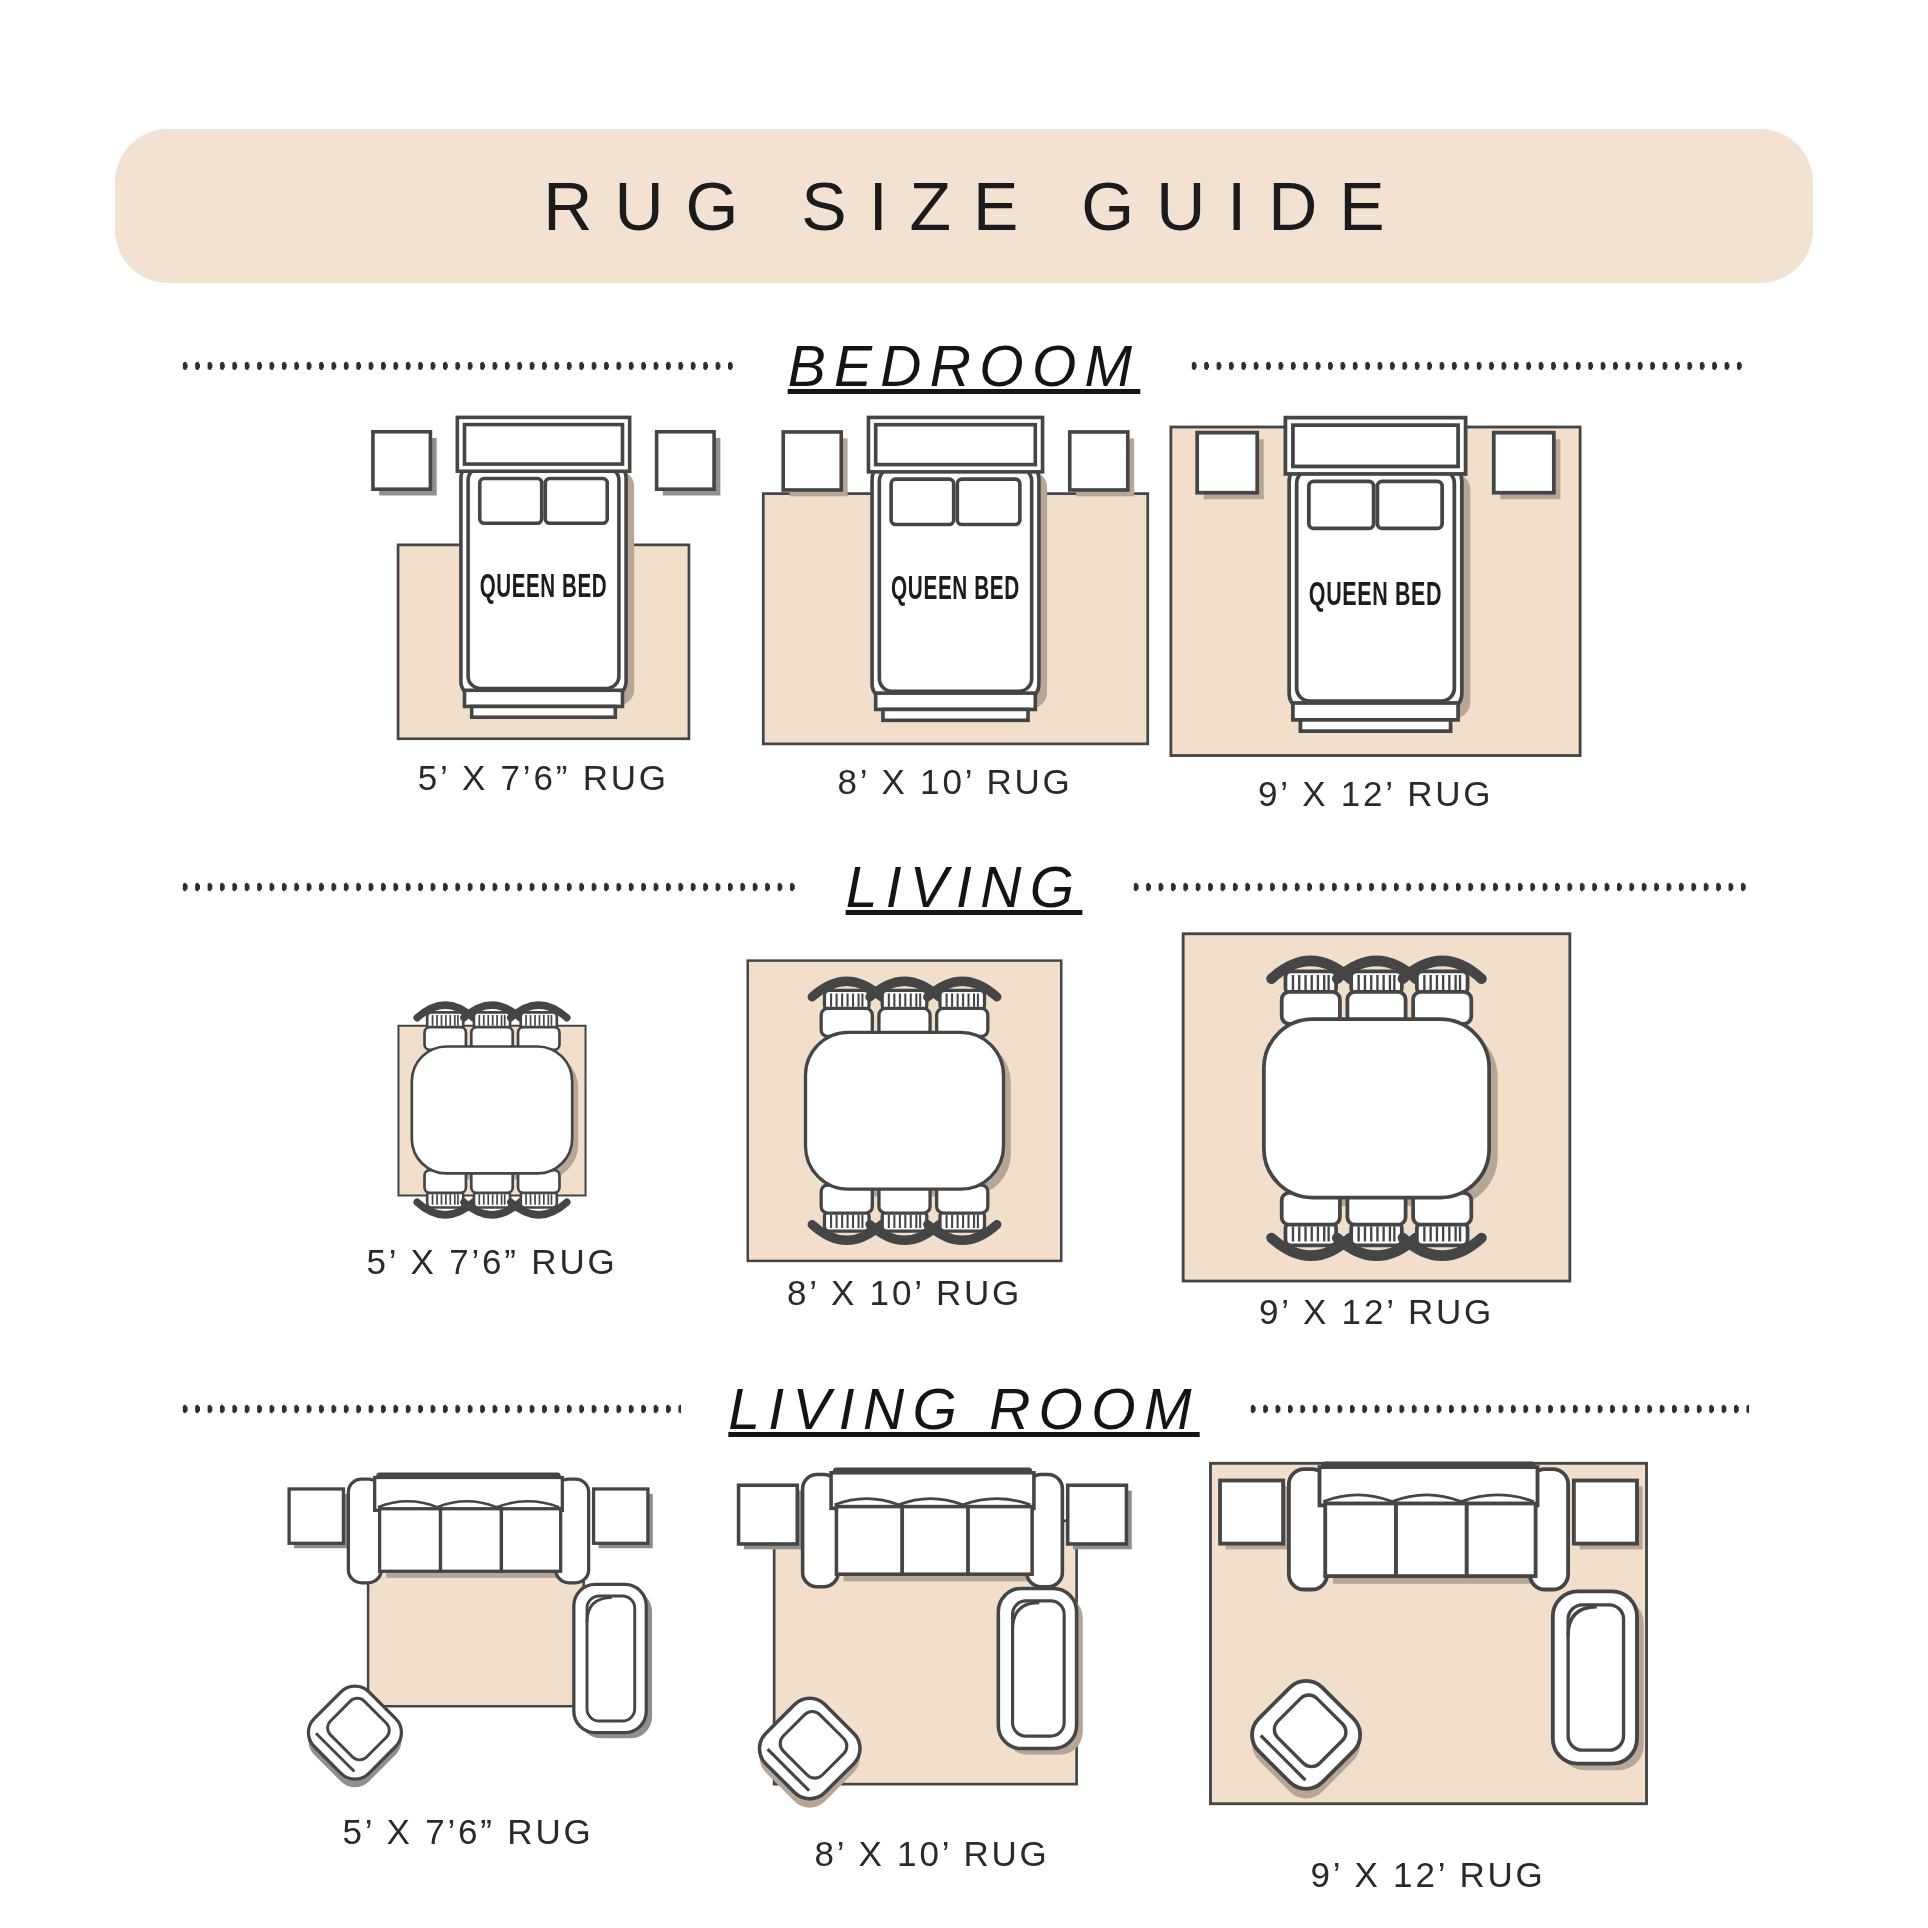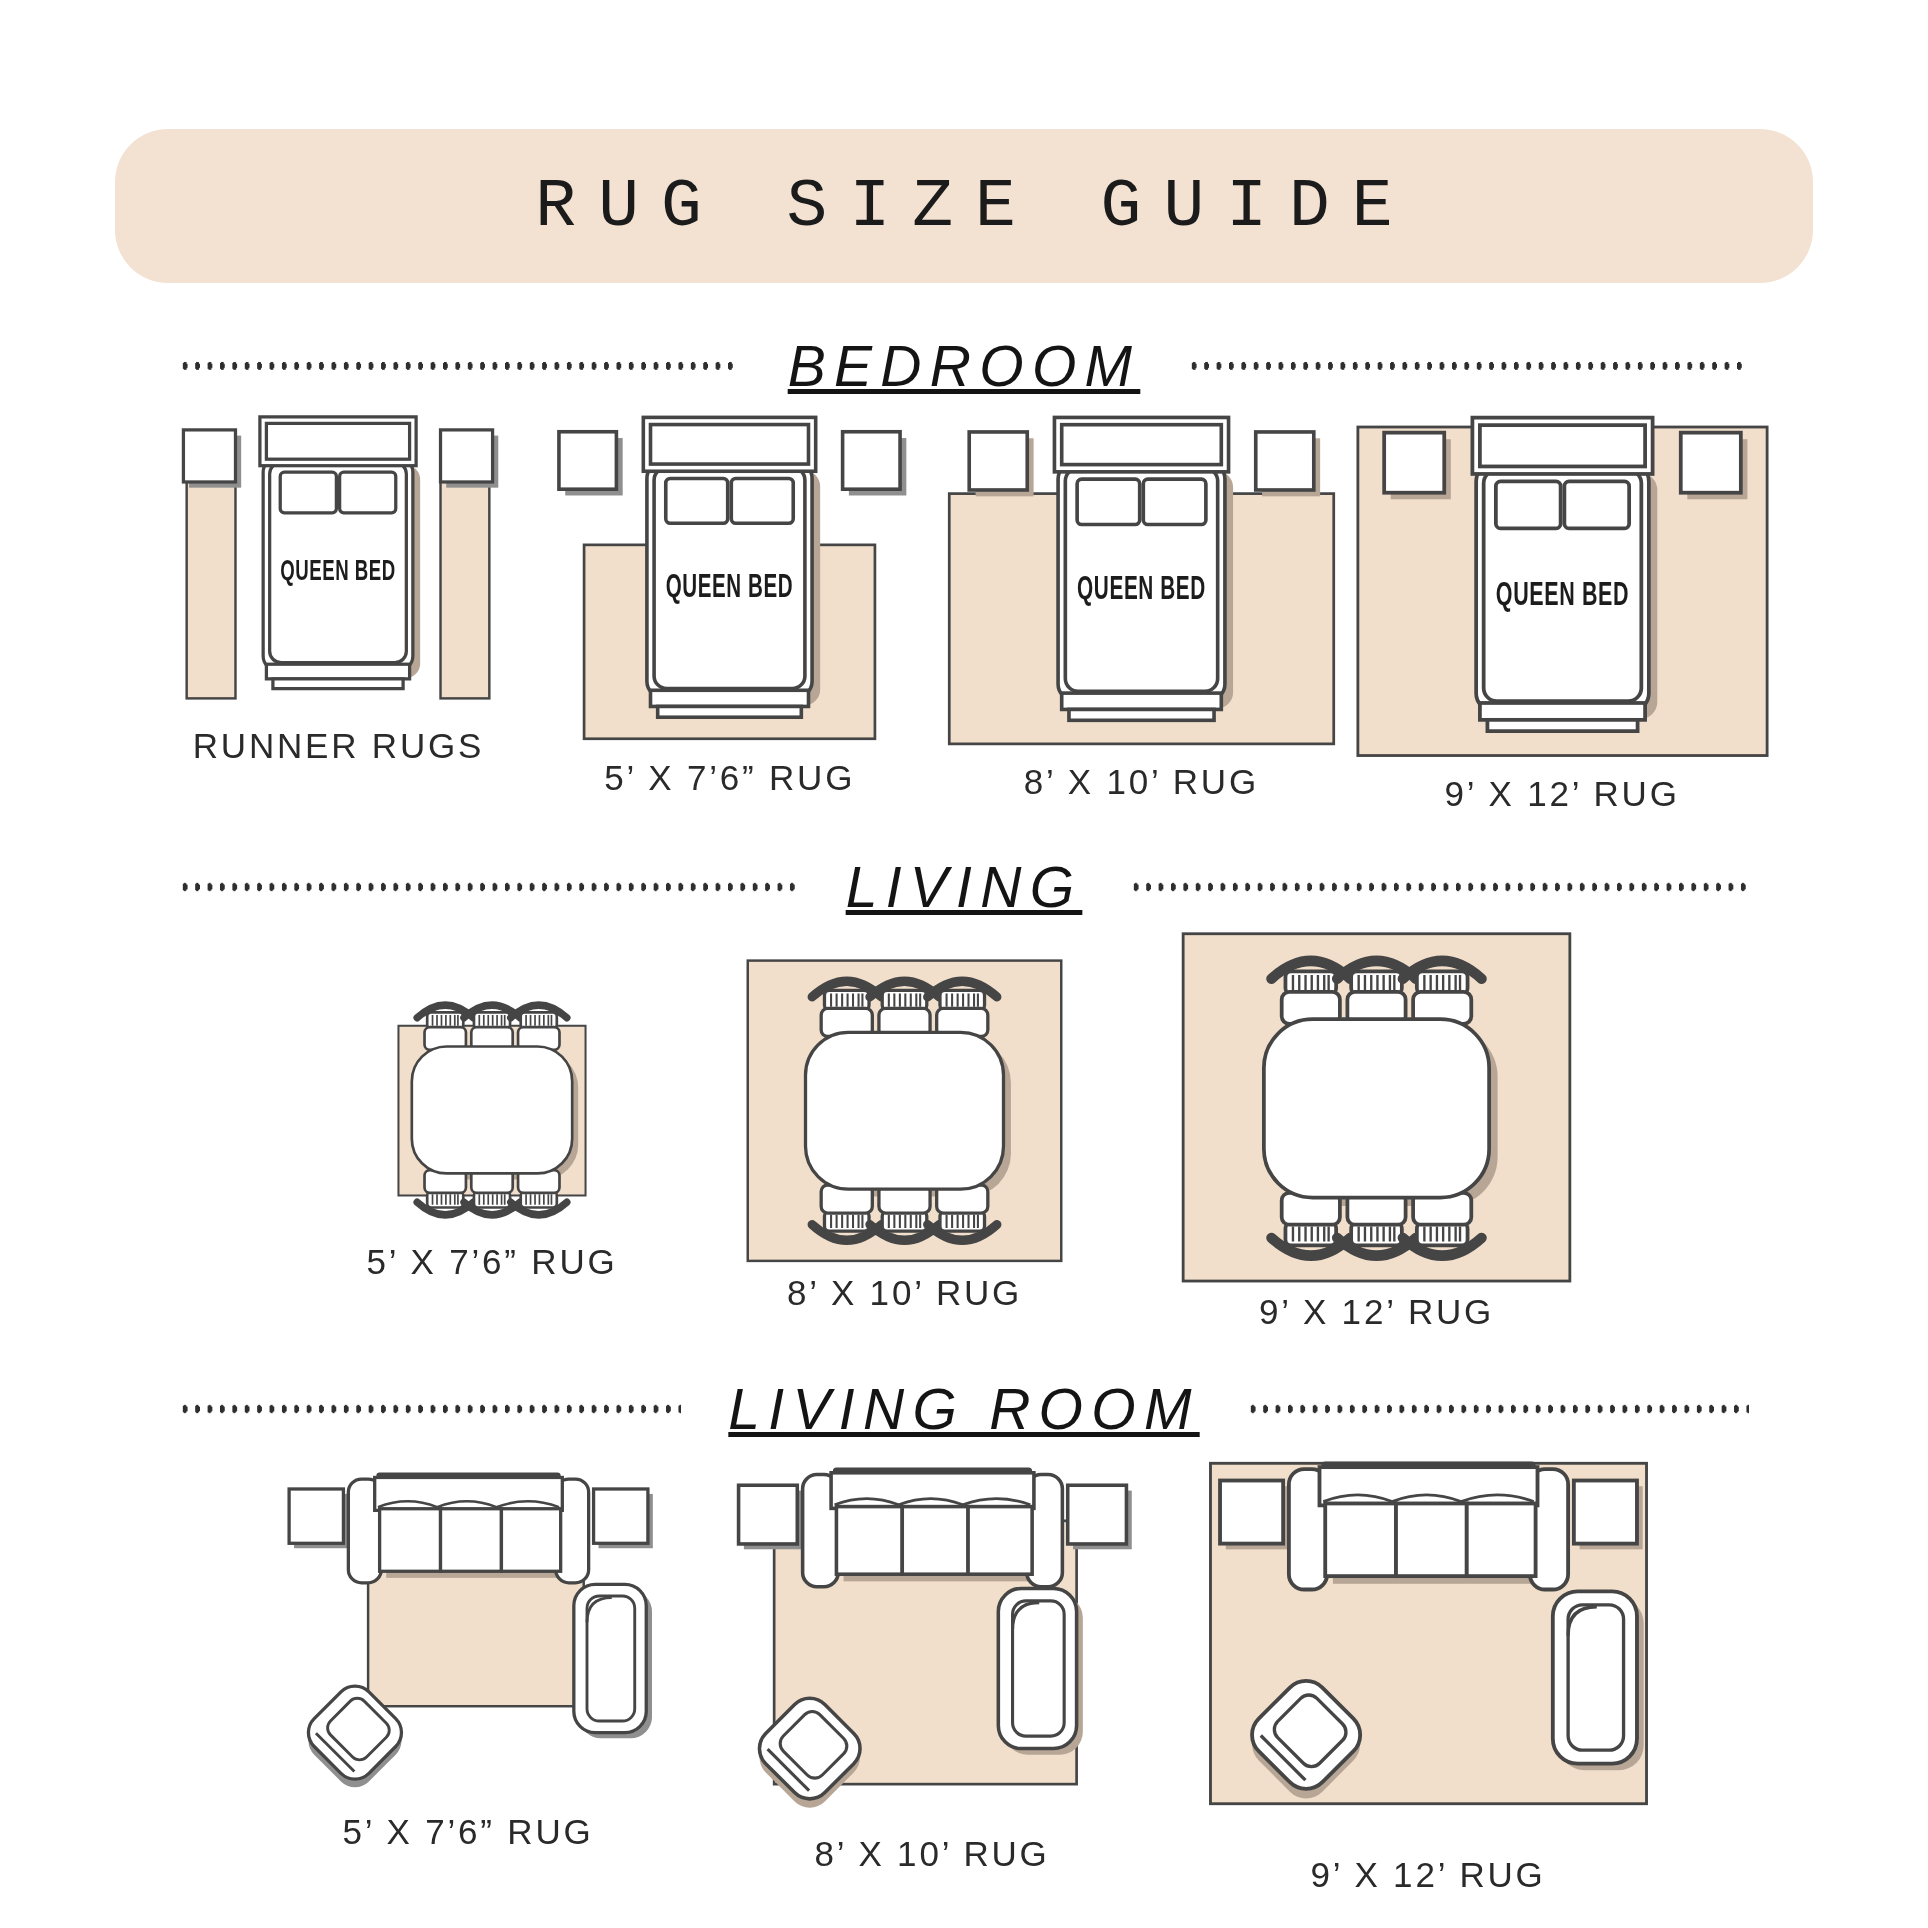--- a/index.html
+++ b/index.html
@@ -8,21 +8,21 @@
     --text:#1e1e1e; --dots:#2e2e2e; --background:#ffffff;
   }
   *{margin:0;padding:0;box-sizing:border-box;}
   html,body{background:var(--background);}
   body{
     width:1928px;height:1928px;overflow:hidden;position:relative;
     font-family:"Liberation Sans",sans-serif;color:var(--text);
   }
   .banner{
     margin:129px 115px 0;height:154px;background:var(--banner);
-    border-radius:53px;display:flex;align-items:center;justify-content:center;font-family:Liberation Mono, monospace;
+    border-radius:53px;display:flex;align-items:center;justify-content:center;
   }
   .banner h1{
     font-size:68px;font-weight:500;letter-spacing:22px;color:#1b1b1b;
     text-indent:22px;white-space:nowrap;
   }
   .section-header{
     display:flex;align-items:center;gap:42px;margin:0 179px;height:59px;
   }
   .sep-line{
     flex:1;height:13.8px;
@@ -120,33 +120,20 @@
   <h1>RUG SIZE GUIDE</h1>
 </header>
 
 <div class="section-header hdr-bedroom">
   <div class="sep-line"></div>
   <div class="section-title">BEDROOM</div>
   <div class="sep-line"></div>
 </div>
 
 <div class="fig-row row-bedroom">
-  <figure>
-    <svg width="358" viewBox="0 0 440 380">
-      <rect class="rug" x="34" y="80" width="60" height="272"></rect>
-      <rect class="rug" x="346" y="80" width="60" height="272"></rect>
-      <use href="#sh-sq64" x="37" y="29" class="sh-g"></use>
-      <use href="#sh-sq64" x="353" y="29" class="sh-g"></use>
-      <use href="#sh-bedframe" x="9" y="9" class="sh-b"></use>
-      <use href="#nightstand" x="30" y="22"></use>
-      <use href="#nightstand" x="346" y="22"></use>
-      <use href="#bed"></use>
-    </svg>
-    <figcaption>RUNNER RUGS</figcaption>
-  </figure>
 
   <figure>
     <svg width="395" viewBox="0 0 440 380">
       <rect class="rug" x="58" y="148" width="324" height="216"></rect>
       <use href="#sh-sq64" x="37" y="29" class="sh-g"></use>
       <use href="#sh-sq64" x="353" y="29" class="sh-g"></use>
       <use href="#sh-bedframe" x="9" y="9" class="sh-b"></use>
       <use href="#nightstand" x="30" y="22"></use>
       <use href="#nightstand" x="346" y="22"></use>
       <use href="#bed"></use>

